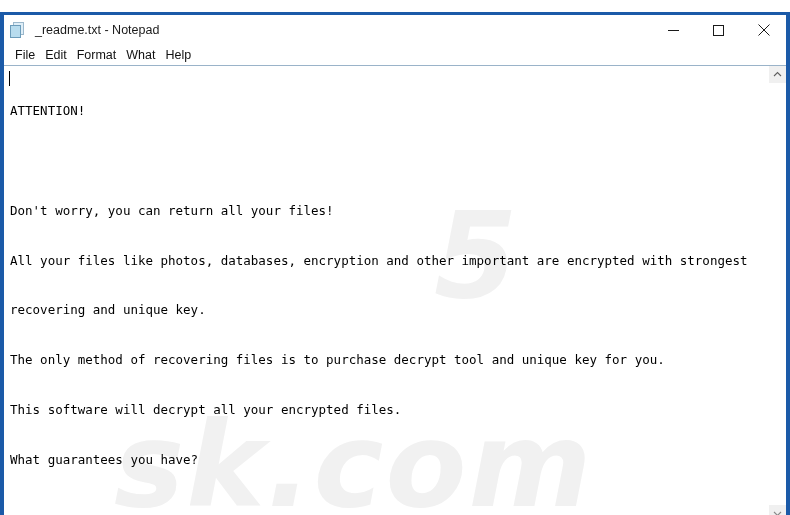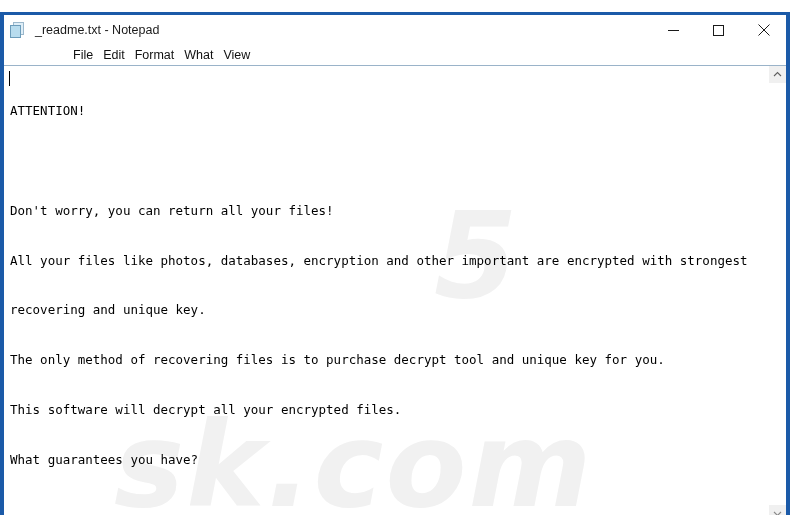--- a/index.html
+++ b/index.html
@@ -87,23 +87,22 @@
     background: #ffffff;
   }
   .win-btn svg { display: block; }
 
   
   #menubar {
     height: 20px;
     background: #ffffff;
     display: flex;
     align-items: center;
-    padding-left: 22px;
+    padding-left: 6px;
     box-sizing: border-box;
-    margin-left: 42px;
   }
   .menu-item {
     font-size: 12.5px;
     color: #111111;
     padding: 0 5px;
     line-height: 1;
     white-space: nowrap;
   }
 
   
@@ -236,21 +235,21 @@
         </svg>
       </div>
     </div>
   </div>
 
   <div id="menubar">
     <span class="menu-item">File</span>
     <span class="menu-item">Edit</span>
     <span class="menu-item">Format</span>
     <span class="menu-item">What</span>
-    <span class="menu-item">View</span>
+    <span class="menu-item">Help</span>
   </div>
 
   <div id="editor-wrap">
 
     <div id="text-area">
       <div id="watermark">
         <span id="wm1">5</span>
         <span id="wm2">sk.com</span>
       </div>
 

